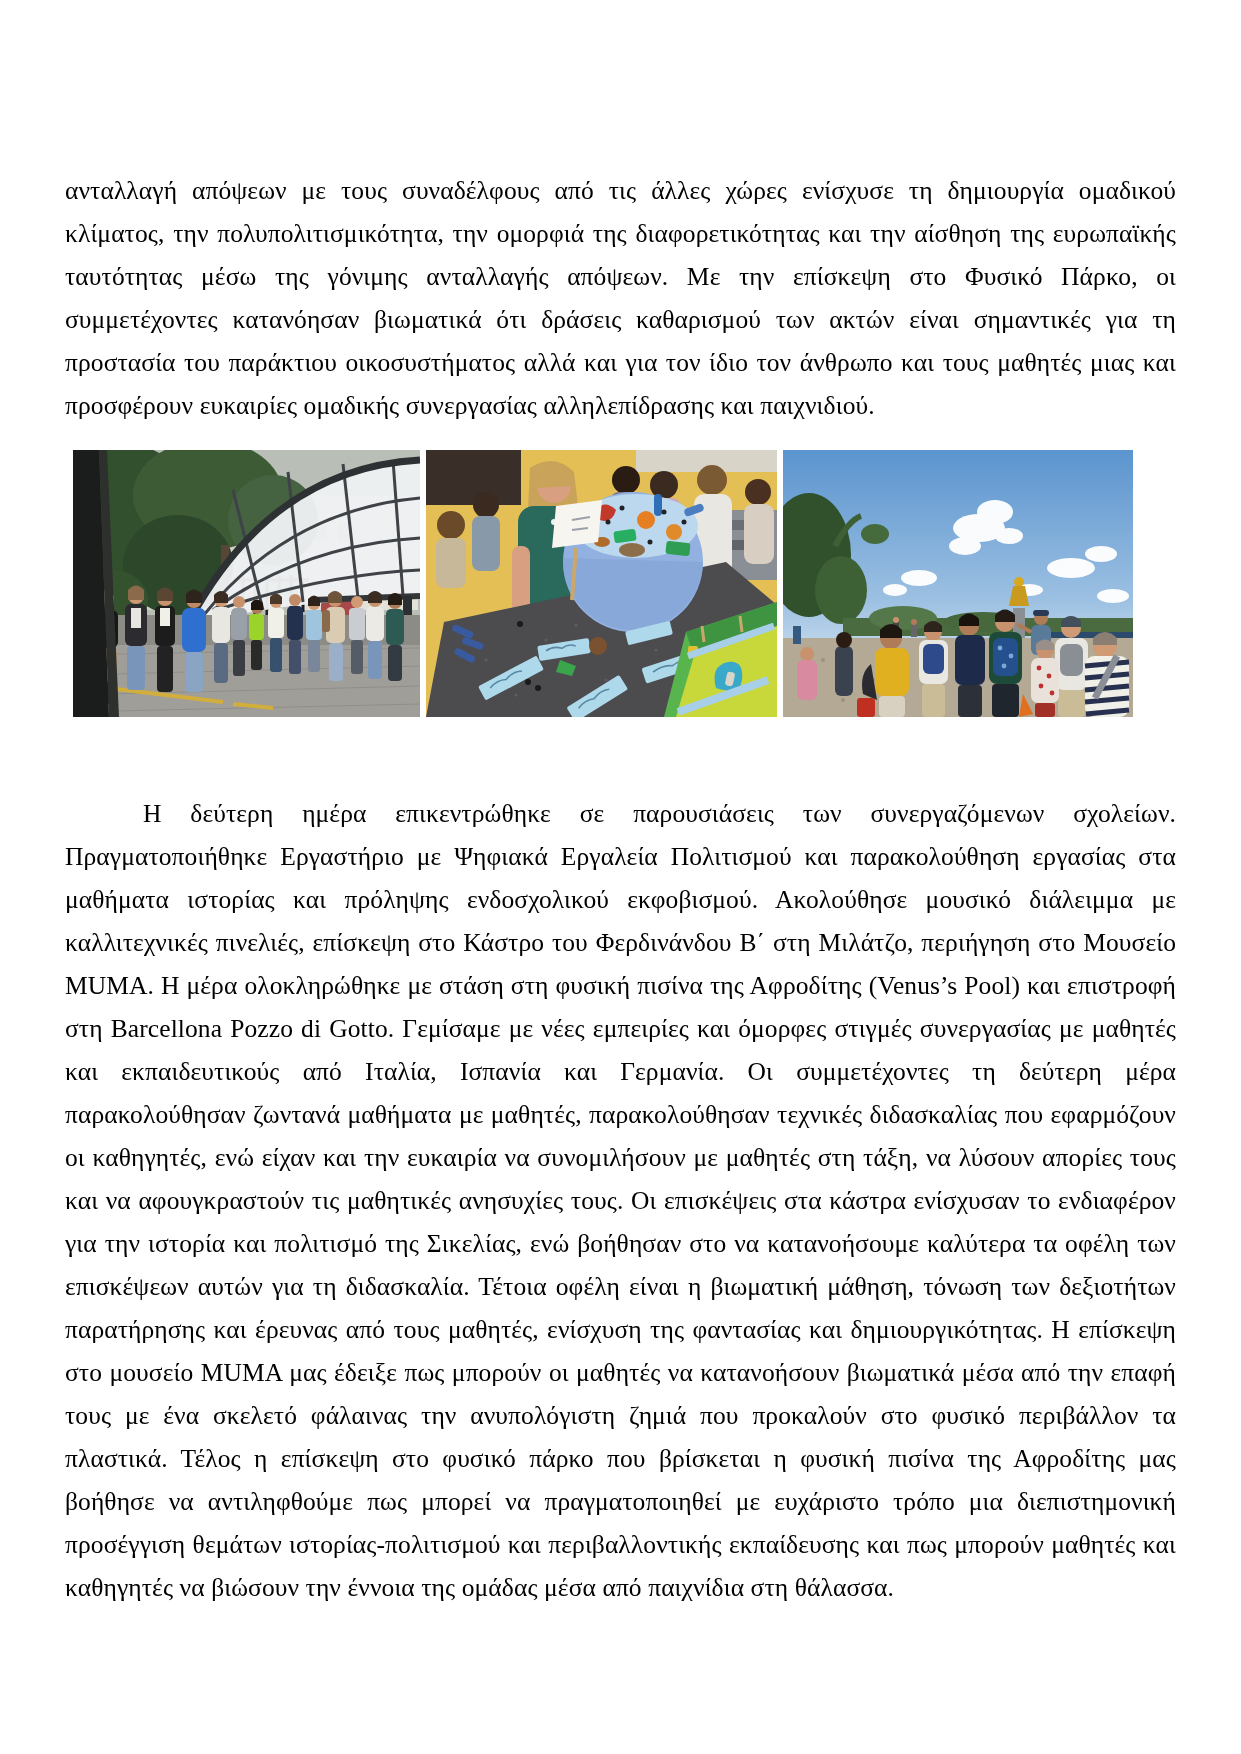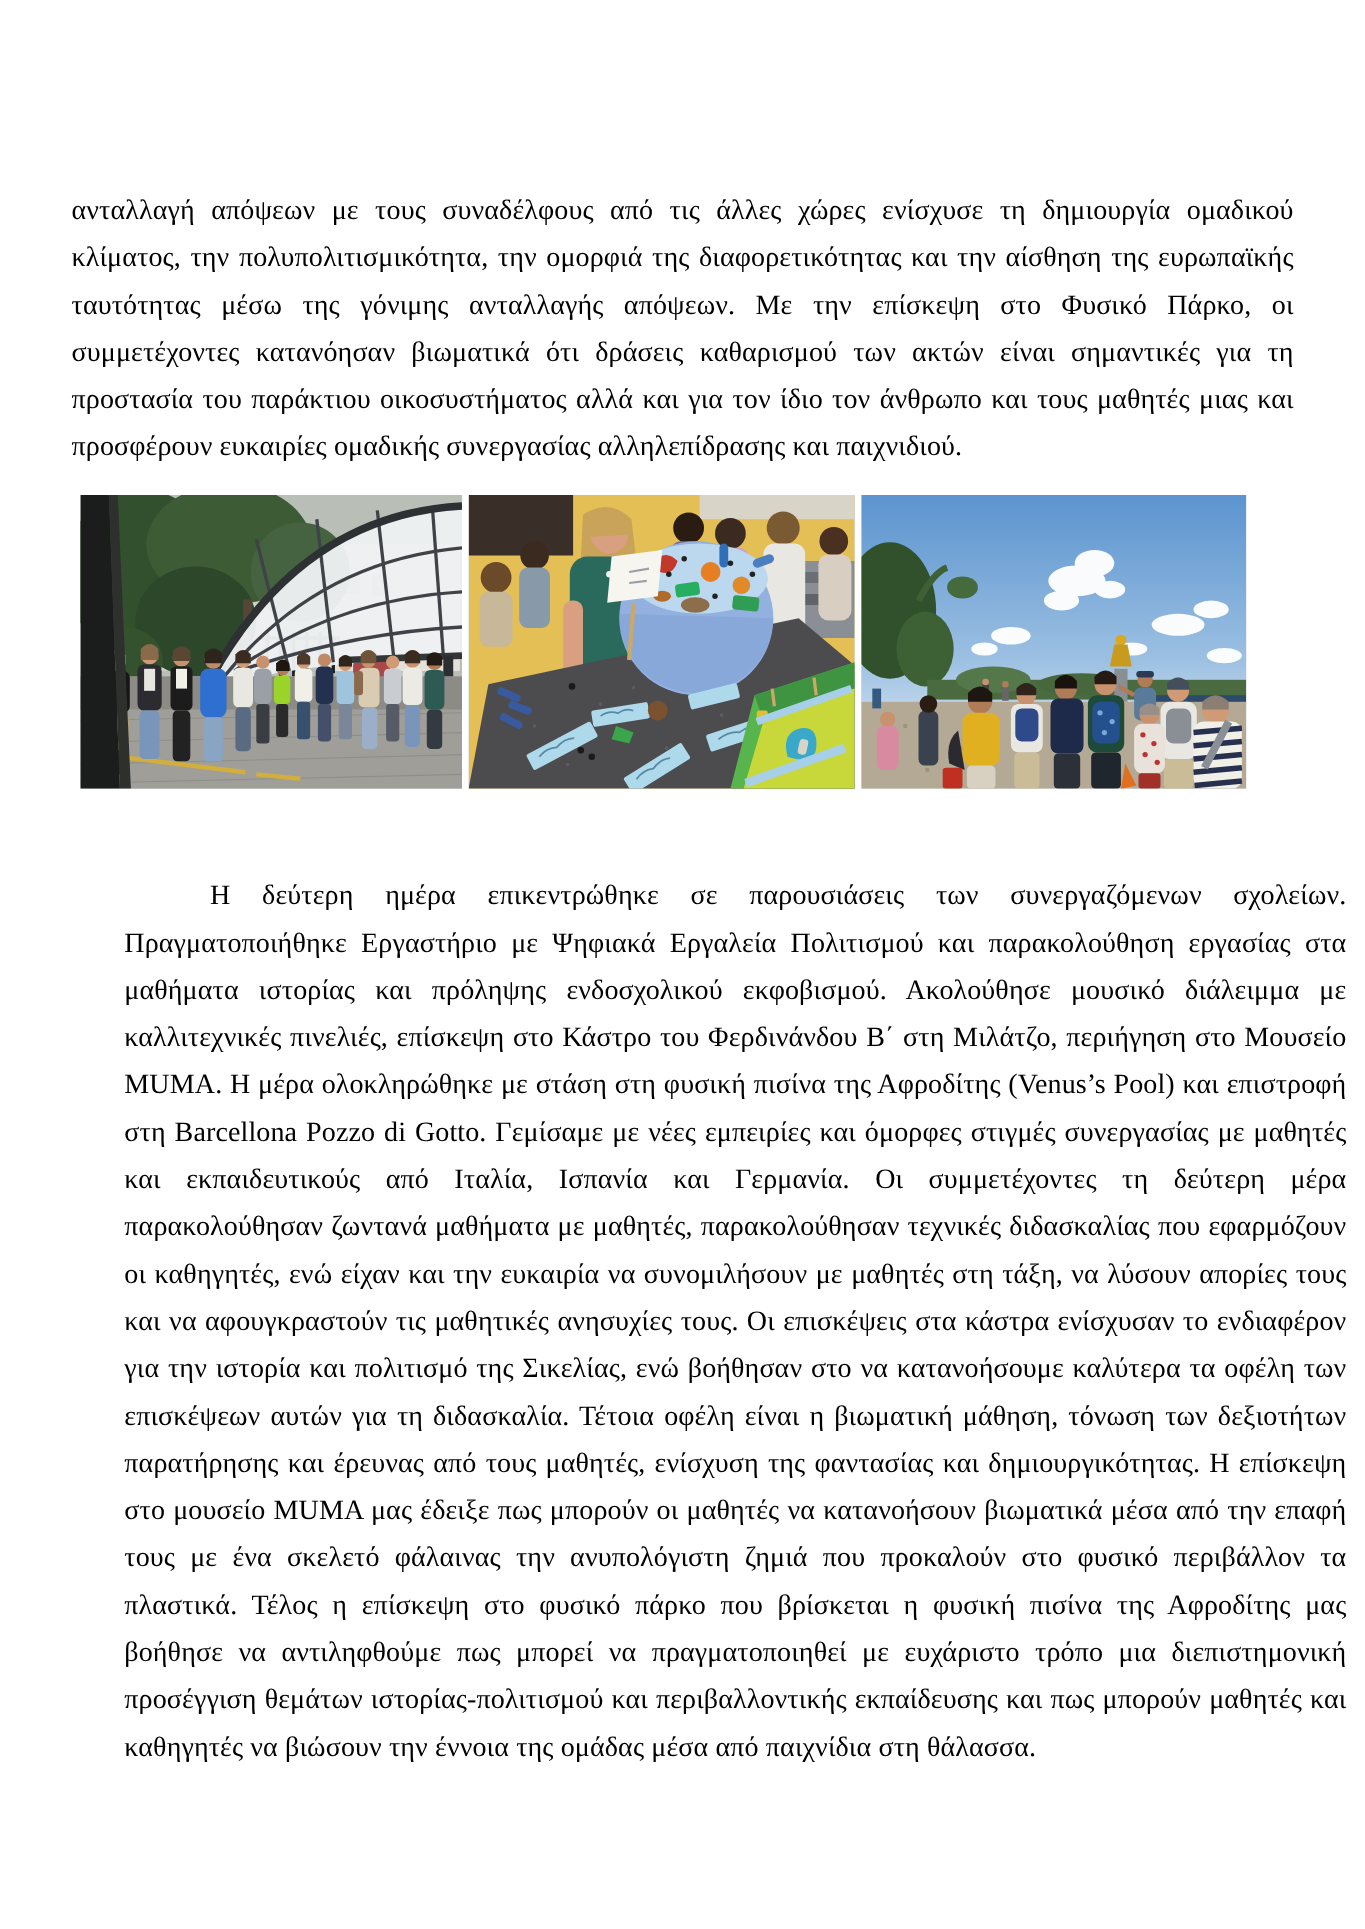--- a/index.html
+++ b/index.html
@@ -15,21 +15,21 @@
   .para{
     position:absolute;
     left:65px;
     width:1111px;
     font-size:25.5px;
     line-height:43px;
     text-align:justify;
     letter-spacing:0.1px;
   }
   .para-1{top:143px;}
-  .para-2{top:766px;text-indent:78px;margin-left:48px;}
+  .para-2{top:766px;text-indent:78px;}
   .photo-strip{
     position:absolute;
     left:73px;top:450px;
     height:267px;
     display:flex;
     gap:6px;
   }
   .photo{
     position:relative;
     height:267px;

